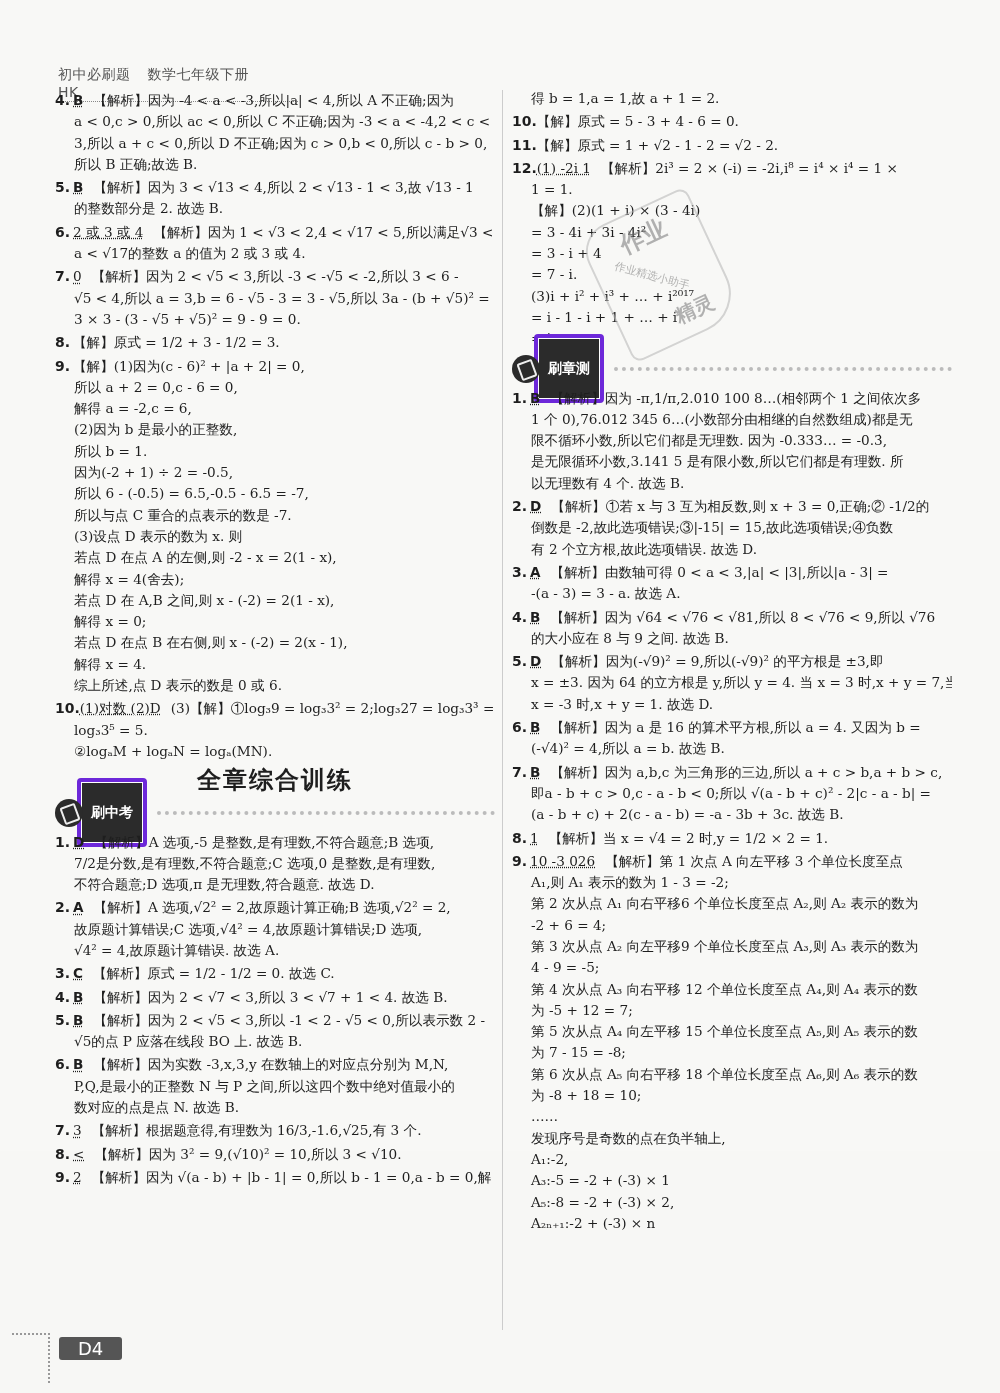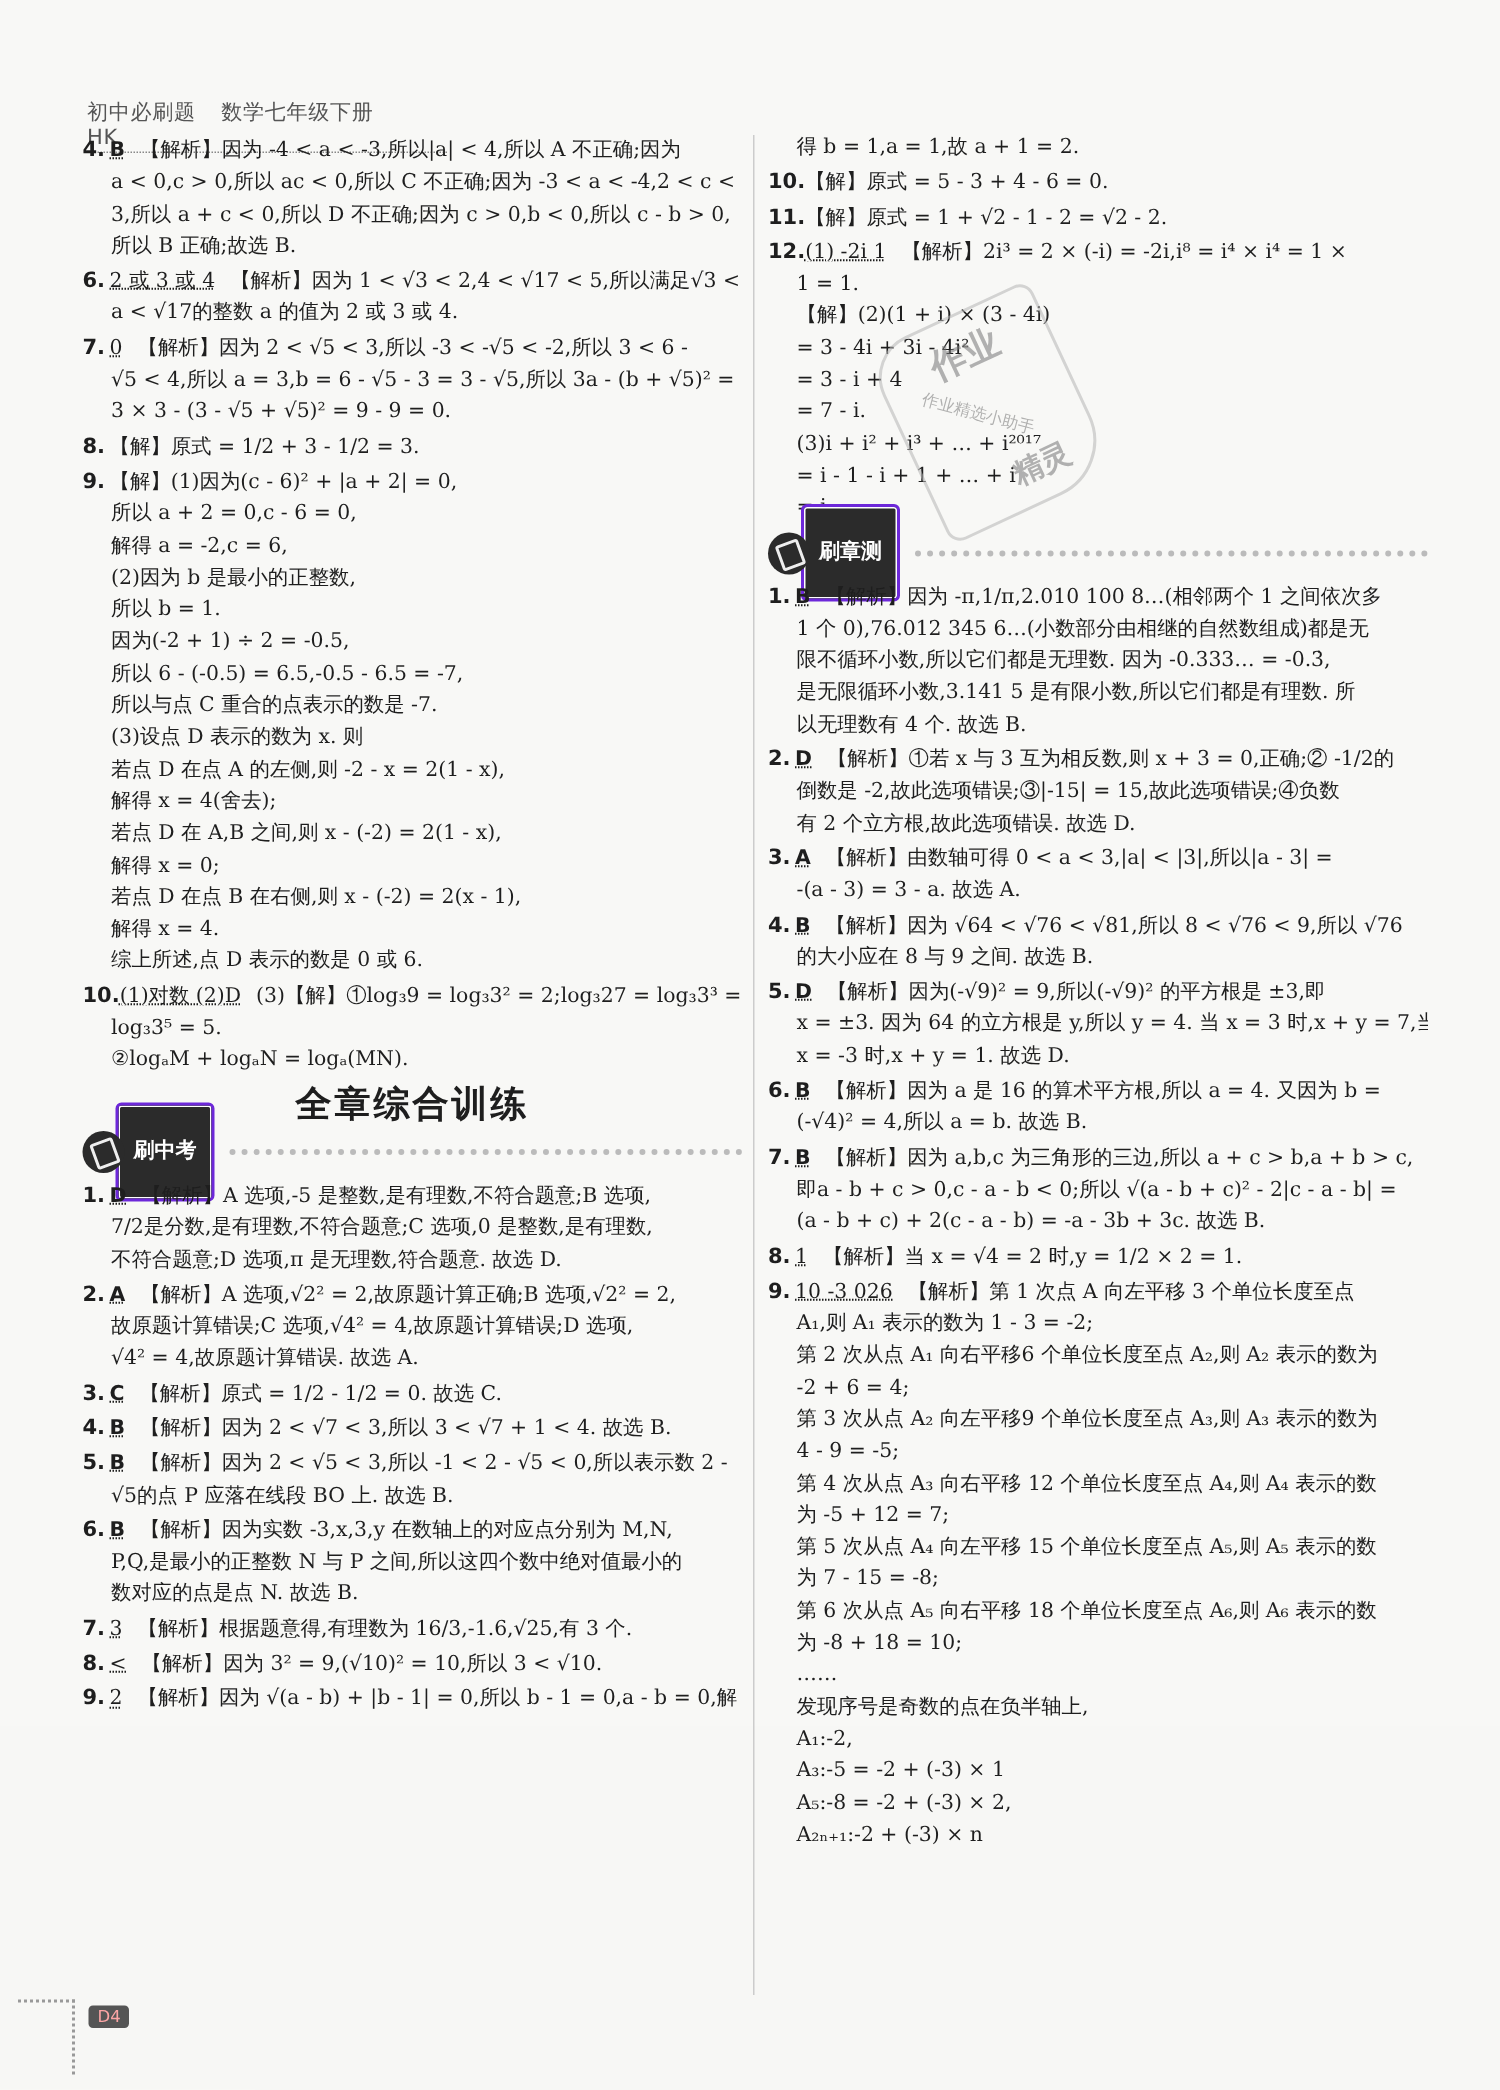--- a/index.html
+++ b/index.html
@@ -30,34 +30,34 @@
   .badge-icon {
     width: 28px; height: 28px; border-radius: 50%; background: #2b2b2b; position: relative; flex: none;
   }
   .badge-icon::after {
     content: ""; position: absolute; left: 7px; top: 6px; width: 12px; height: 14px;
     border: 2px solid #eee; border-radius: 2px; transform: rotate(-20deg);
   }
   .badge-label {
     background: #2b2b2b; color: #fff; font-family: "DejaVu Sans", "Liberation Sans", sans-serif;
     font-weight: bold; font-size: 14px; padding: 20px 10px; border-radius: 4px; margin-left: -6px;
-    border: 2px solid #6d28d9; box-shadow: inset 0 0 0 1px #fff;
+    border: 4px solid #6d28d9; box-shadow: inset 0 0 0 1px #fff;
   }
   .dots { flex: 1; border-bottom: 4px dotted #bbb; margin-left: 10px; height: 1px; }
   .stamp {
     position: absolute; left: 600px; top: 205px; width: 120px; height: 140px;
     border: 2px solid #b5b5b5; border-radius: 30px 10px 40px 10px; transform: rotate(-25deg);
     opacity: 0.55; color: #777; font-family: "DejaVu Sans", "Liberation Sans", sans-serif;
   }
   .stamp .s1 { position: absolute; left: 35px; top: 10px; font-size: 24px; font-weight: bold; }
   .stamp .s2 { position: absolute; left: 12px; top: 58px; font-size: 11px; transform: rotate(40deg); }
   .stamp .s3 { position: absolute; left: 55px; top: 100px; font-size: 20px; font-weight: bold; }
   .page-num {
-    position: absolute; left: 59px; top: 1337px; background: #555; color: #fca5a5;
-    font-family: "DejaVu Sans", "Liberation Sans", sans-serif; font-size: 11px; padding: 1px 6px; border-radius: 3px;
+    position: absolute; left: 59px; top: 1337px; background: #555; color: #ffffff;
+    font-family: "DejaVu Sans", "Liberation Sans", sans-serif; font-size: 18px; padding: 1px 19px; border-radius: 3px;
   }
   .corner-dots { position: absolute; left: 12px; top: 1333px; width: 38px; height: 50px; border-top: 2px dotted #999; border-right: 2px dotted #999; }
 </style>
 </head>
 <body>
 
 <div class="page">
   <div class="header">
     <span>初中必刷题</span>
     <span>数学七年级下册</span>
@@ -66,20 +66,24 @@
 
   <div class="vline"></div>
 
   <div class="col left">
     <div id="left-part1">
         <div class="item">
           <span class="first"><span class="num">4.</span><span class="ans">B</span><span>【解析】因为 -4 &lt; a &lt; -3,所以|a| &lt; 4,所以 A 不正确;因为</span></span>
           <span class="line"><span>a &lt; 0,c &gt; 0,所以 ac &lt; 0,所以 C 不正确;因为 -3 &lt; a &lt; -4,2 &lt; c &lt;</span></span>
           <span class="line"><span>3,所以 a + c &lt; 0,所以 D 不正确;因为 c &gt; 0,b &lt; 0,所以 c - b &gt; 0,</span></span>
           <span class="line"><span>所以 B 正确;故选 B.</span></span>
+        </div>
+        <div class="item">
+          <span class="first"><span class="num">5.</span><span class="ans">B</span><span>【解析】因为 3 &lt; √13 &lt; 4,所以 2 &lt; √13 - 1 &lt; 3,故 √13 - 1</span></span>
+          <span class="line"><span>的整数部分是 2. 故选 B.</span></span>
         </div>
         <div class="item">
           <span class="first"><span class="num">6.</span><span class="ans light">2 或 3 或 4</span><span>【解析】因为 1 &lt; √3 &lt; 2,4 &lt; √17 &lt; 5,所以满足√3 &lt;</span></span>
           <span class="line"><span>a &lt; √17的整数 a 的值为 2 或 3 或 4.</span></span>
         </div>
         <div class="item">
           <span class="first"><span class="num">7.</span><span class="ans light">0</span><span>【解析】因为 2 &lt; √5 &lt; 3,所以 -3 &lt; -√5 &lt; -2,所以 3 &lt; 6 -</span></span>
           <span class="line"><span>√5 &lt; 4,所以 a = 3,b = 6 - √5 - 3 = 3 - √5,所以 3a - (b + √5)² =</span></span>
           <span class="line"><span>3 × 3 - (3 - √5 + √5)² = 9 - 9 = 0.</span></span>
         </div>

